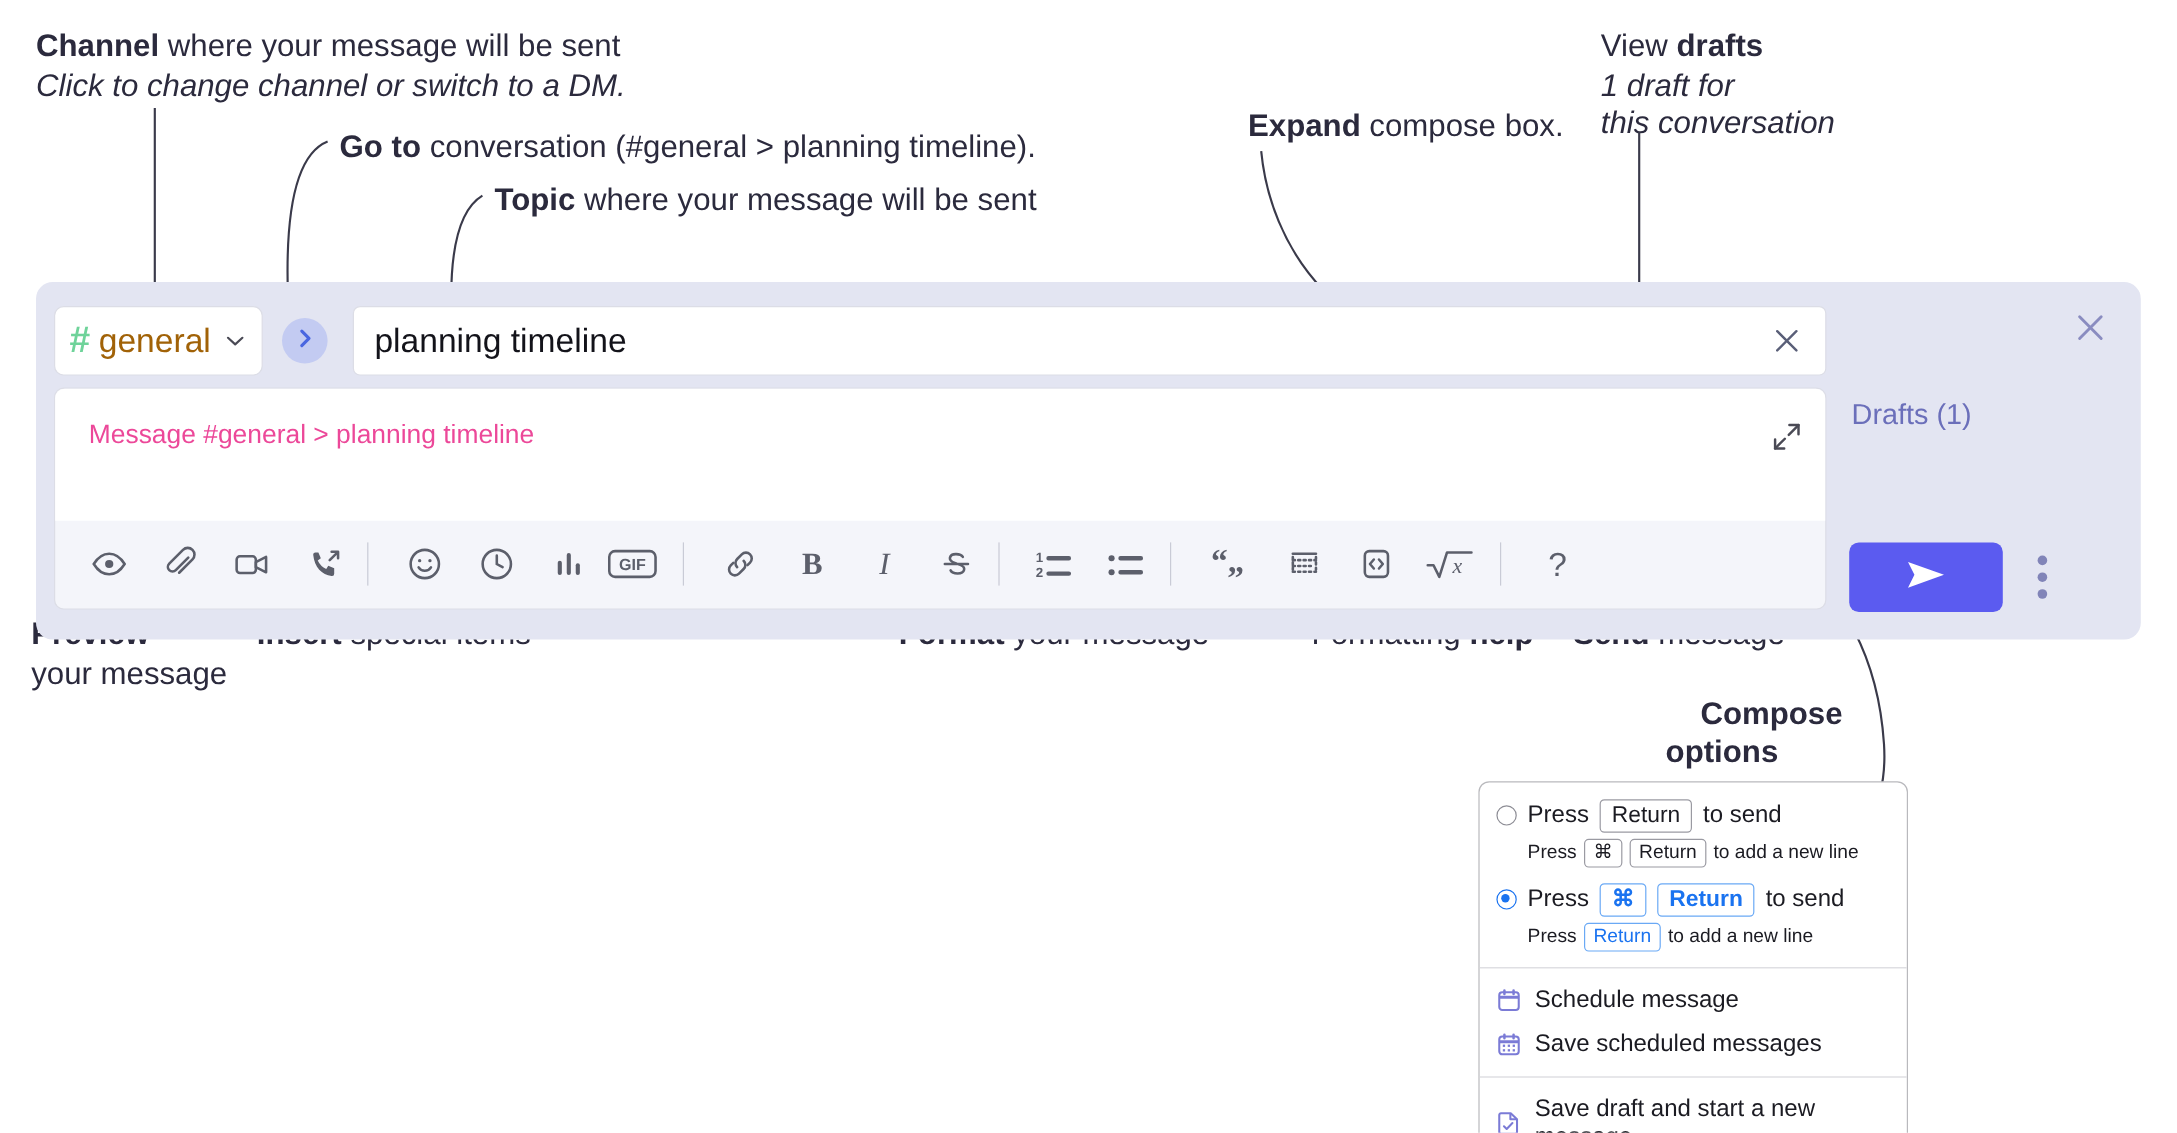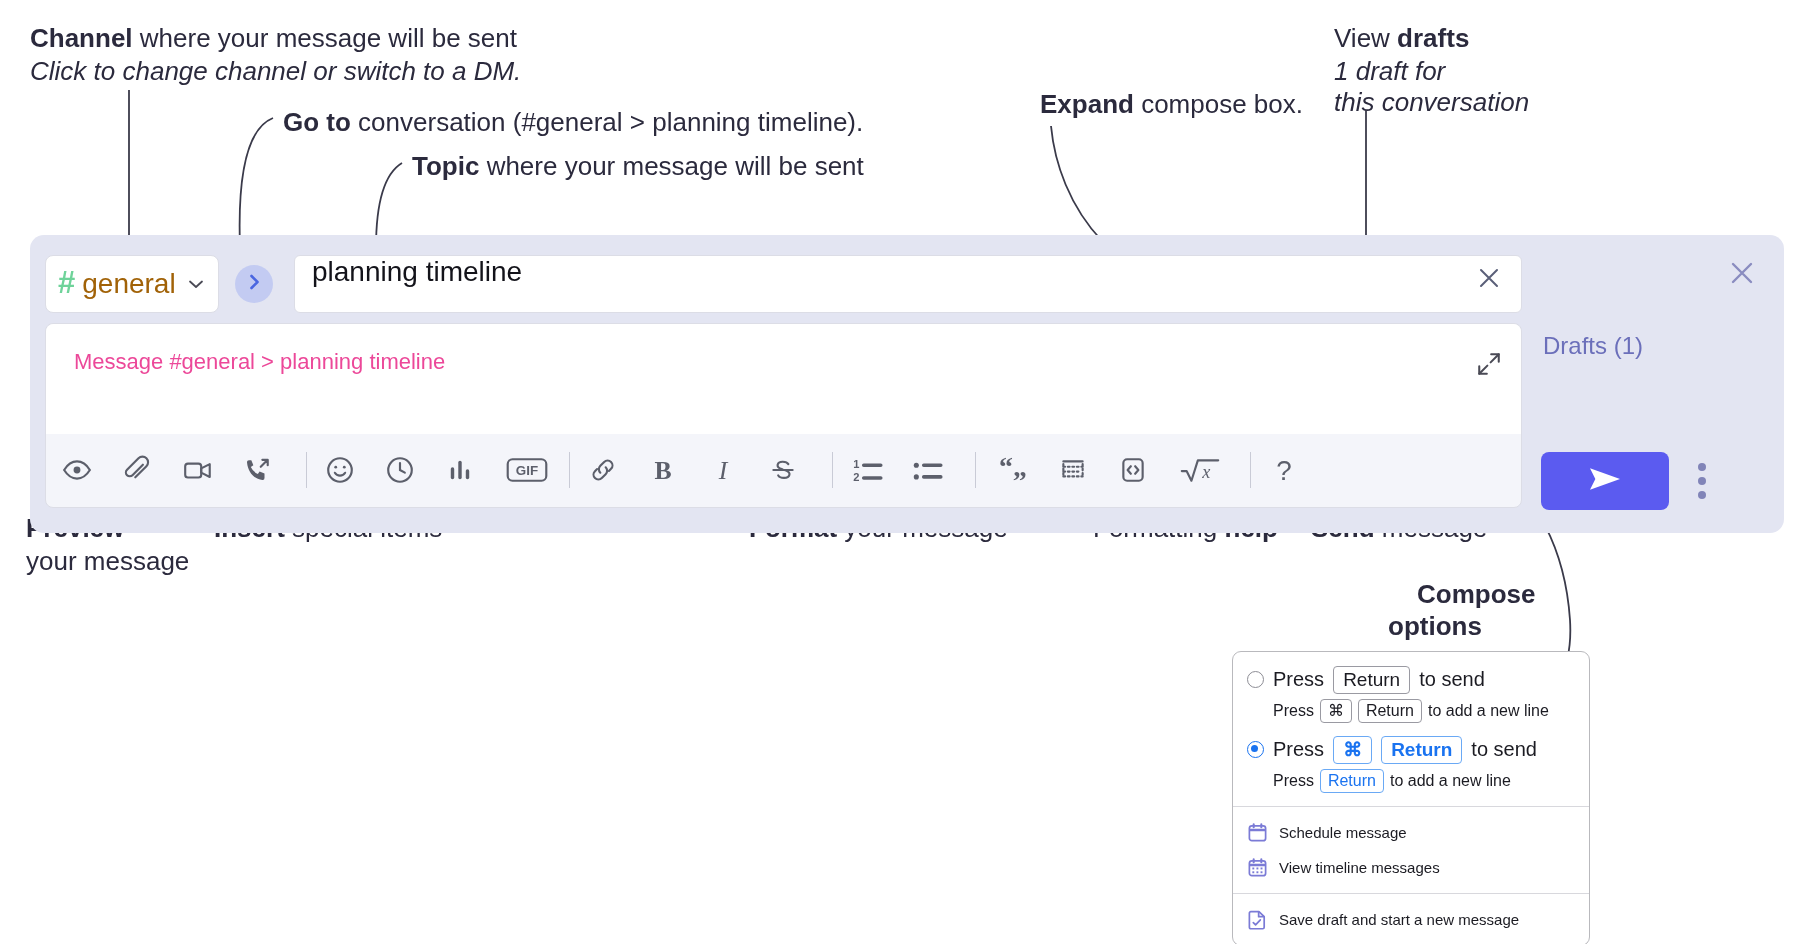--- a/index.html
+++ b/index.html
@@ -88,21 +88,21 @@
 
   
   .topic-field {
     position: absolute;
     left: 264px; top: 20px;
     width: 1228px; height: 58px;
     background: #ffffff;
     border: 1px solid #dcdde6;
     border-radius: 6px;
     box-sizing: border-box;
-    display: flex; 
+    display: flex; align-items: center;
   }
   .topic-field .tval {
     font-size: 28px;
     color: #13131a;
     margin-left: 17px;
     flex: 1;
   }
   .topic-clear {
     width: 44px; height: 44px;
     margin-right: 10px;
@@ -145,21 +145,21 @@
     position: absolute;
     left: 0; bottom: 0;
     width: 100%; height: 74px;
     display: flex; align-items: center;
     padding-left: 16px;
     box-sizing: border-box;
   }
   .tb-btn {
     width: 44px; height: 44px;
     margin-right: 16px;
-    display: flex; align-items: center; justify-content: flex-start;
+    display: flex; align-items: center; justify-content: flex-end;
     cursor: pointer;
     color: #5c5f6b;
     flex: none;
   }
   .tb-sep {
     width: 1px; height: 36px;
     background: #c9cbd6;
     margin: 0 18px 0 4px;
     flex: none;
   }
@@ -254,21 +254,21 @@
     color: #1b1b22;
     background: #fff;
   }
   .key.big { font-size: 19px; padding: 1px 9px; }
   .key.blue { border-color: #6aa9f5; color: #1a73f0; font-weight: bold; }
   .key.blueplain { border-color: #6aa9f5; color: #1a73f0; }
   .menu-div { height: 1px; background: #d8d8dd; }
   .menu-item {
     display: flex; align-items: center; gap: 11px;
     padding: 7px 14px;
-    font-size: 15px;
+    font-size: 20px;
     color: #1b1b22;
     cursor: pointer;
   }
   .menu-item .mi-ico { width: 21px; height: 21px; flex: none; color: #7b7bd6; }
 </style>
 </head>
 <body>
 
 <div class="anno a-lg" style="left:30px; top:22px;"><b>Channel</b><span> where your message will be sent</span></div>
 <div class="anno a-lg" style="left:30px; top:55px;"><i>Click to change channel or switch to a DM.</i></div>
@@ -600,21 +600,21 @@
             <g fill="#7b7bd6" stroke="none">
               <rect x="5.6" y="11" width="2" height="2"></rect>
               <rect x="9.9" y="11" width="2" height="2"></rect>
               <rect x="14.2" y="11" width="2" height="2"></rect>
               <rect x="5.6" y="15" width="2" height="2"></rect>
               <rect x="9.9" y="15" width="2" height="2"></rect>
               <rect x="14.2" y="15" width="2" height="2"></rect>
             </g>
           </svg>
       </span>
-      <span>View timeline messages</span>
+      <span>Save scheduled messages</span>
     </div>
   </div>
 
   <div class="menu-div"></div>
 
   <div style="padding:8px 0;">
     <div class="menu-item">
       <span class="mi-ico">
         <svg viewBox="0 0 22 22" width="21" height="21" fill="none" stroke="#7b7bd6" stroke-width="1.8" stroke-linejoin="round">
             <path d="M4 2.8 h8.5 L18 8 v11.2 a1.5 1.5 0 0 1-1.5 1.5 h-12.5 a1.5 1.5 0 0 1-1.5-1.5 V4.3 a1.5 1.5 0 0 1 1.5-1.5 Z"></path>

